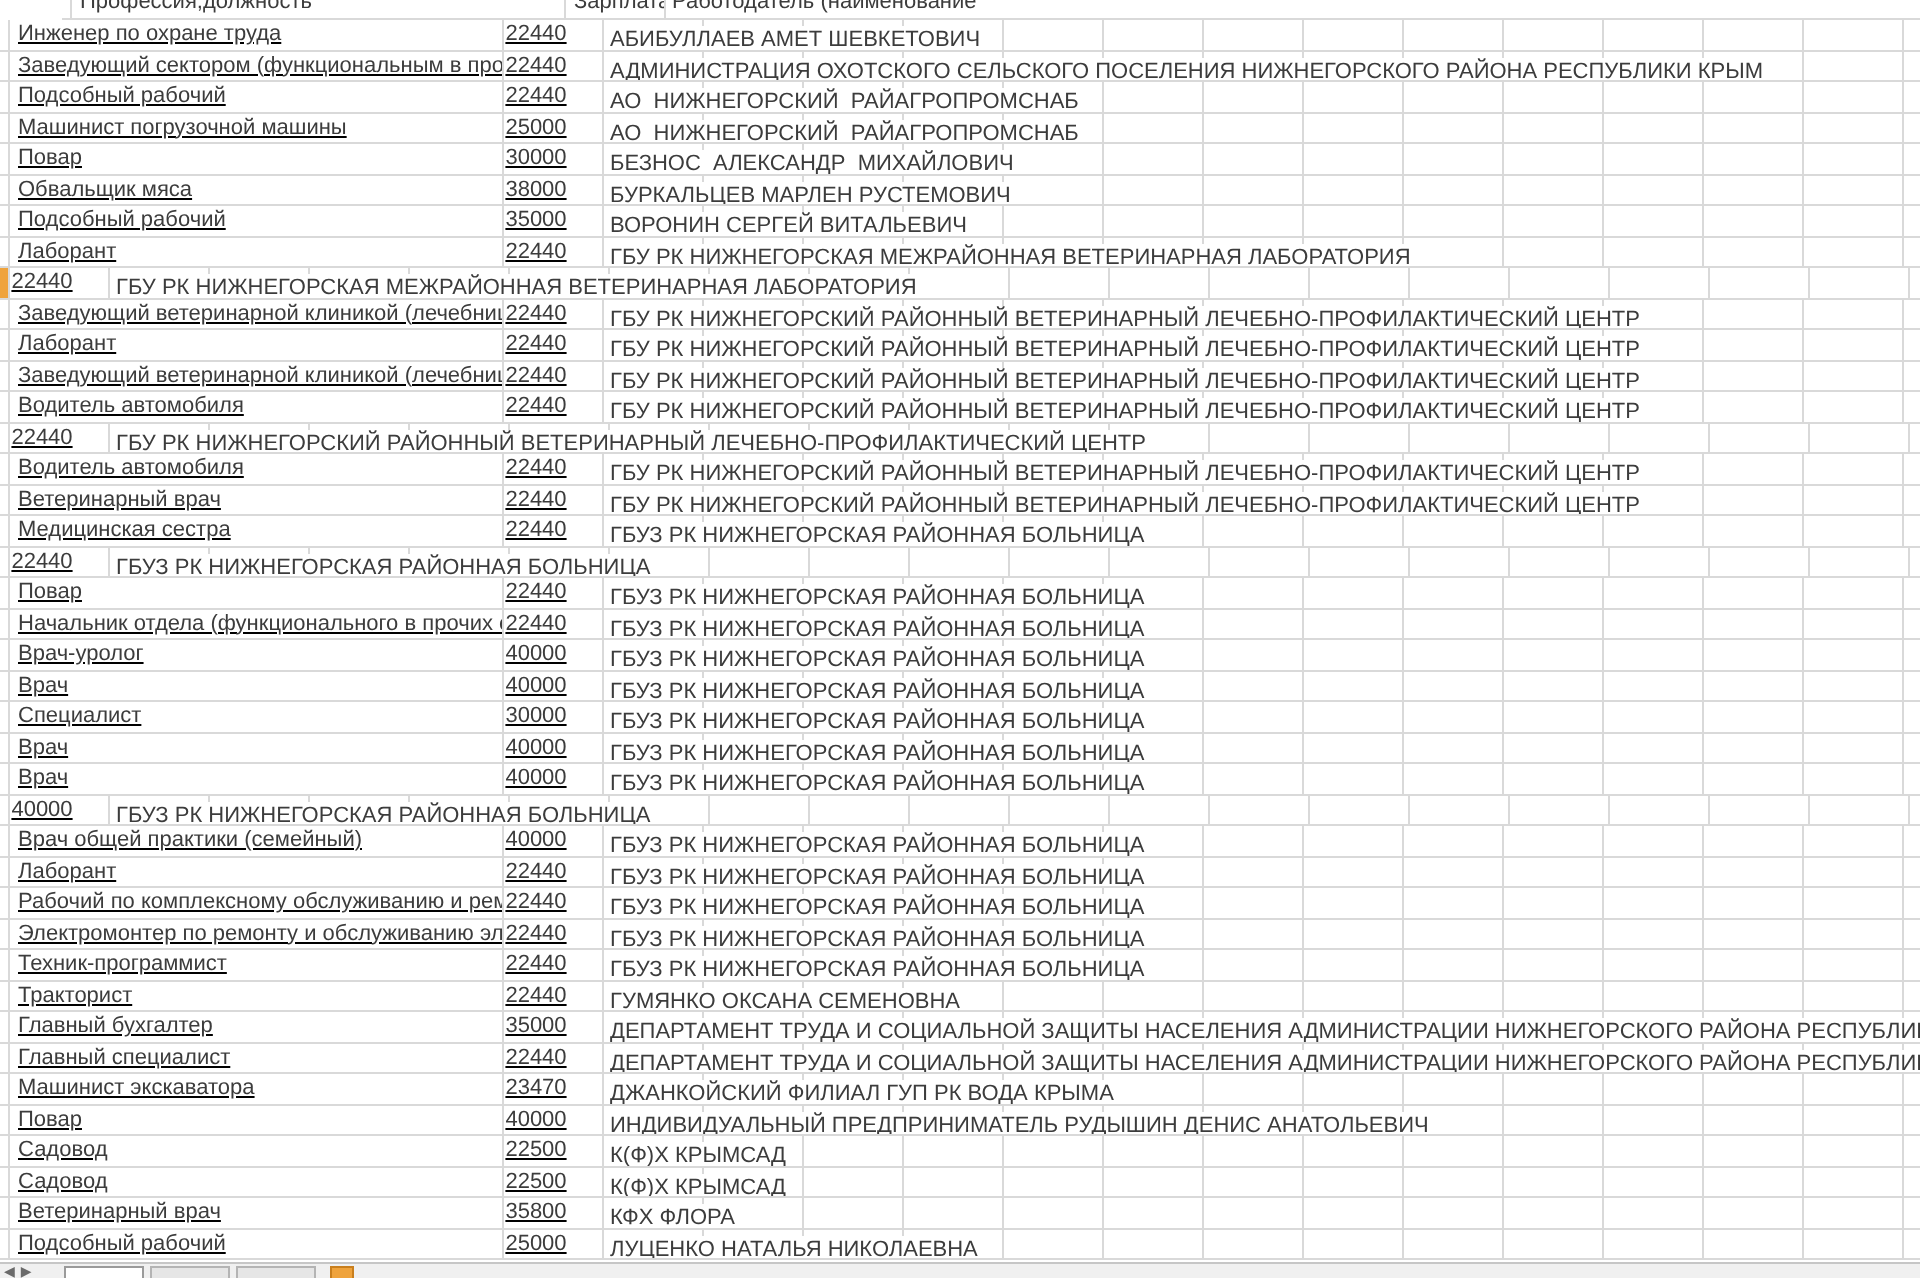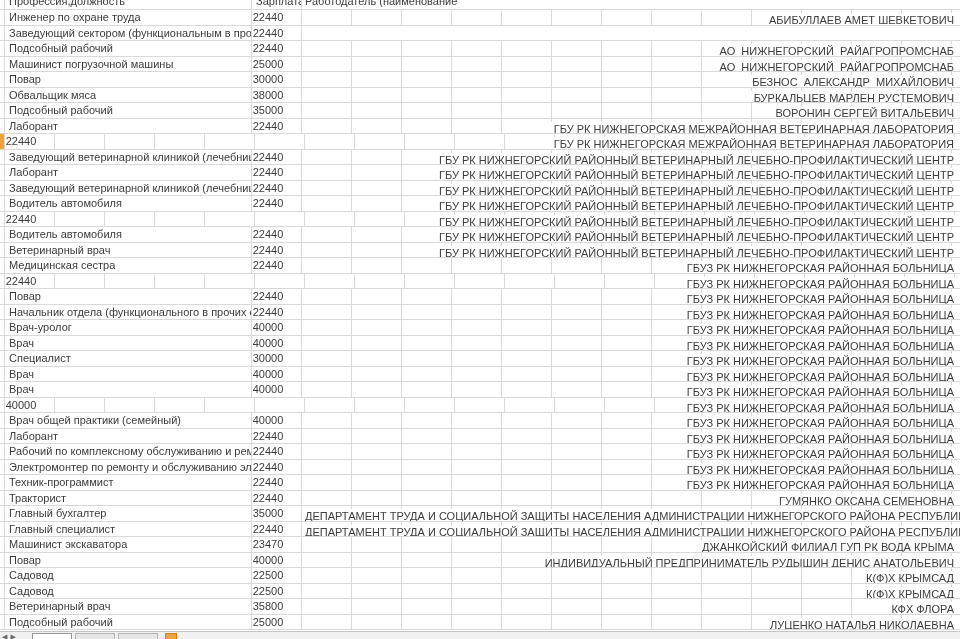--- a/index.html
+++ b/index.html
@@ -1,35 +1,35 @@
 <!DOCTYPE html>
 <html><head>
 <meta charset="utf-8">
 <style>
   * { margin:0; padding:0; box-sizing:border-box; }
   html,body { width:960px; height:639px; overflow:hidden; background:#fff;
     font-family:"Liberation Sans", sans-serif; }
   .sheet { width:960px; height:639px; position:relative; background:#fff; }
 
   
-  .hdr-row { height:10px; overflow:hidden; display:flex; border-bottom:1px solid #d9d9d9; }
+  .hdr-row { height:10px; overflow:hidden; display:flex; border-bottom:1px solid #d9d9d9;margin-left:31px; }
   .hdr-row .htxt { display:block; margin-top:-6px; line-height:15px; font-size:11px;
     color:#3c3c3c; white-space:pre; }
 
-  .row { height:15.5px; display:flex; border-bottom:1px solid #d9d9d9; }
+  .row { height:15.5px; display:flex; border-bottom:1px solid #d9d9d9;text-decoration:underline; }
 
   .c { height:100%; overflow:hidden; }
   .sliver { width:5px; border-right:1px solid #d9d9d9; background:#fff; }
   .sliver.marker { background:#EFA33C; }
   .ca { width:247px; border-right:1px solid #d9d9d9; font-size:11px; line-height:14.5px;
     color:#3c3c3c; padding-left:4px; white-space:pre; }
   .cb { width:50px; border-right:1px solid #d9d9d9; font-size:11px; line-height:14.5px;
     color:#3c3c3c; text-align:center; padding-right:17px; white-space:nowrap; }
   .cr { flex:1; overflow:hidden;
-    background:repeating-linear-gradient(to right, transparent 0px, transparent 49px, #d9d9d9 49px, #d9d9d9 50px);text-align:right; }
+    background:repeating-linear-gradient(to right, transparent 0px, transparent 49px, #d9d9d9 49px, #d9d9d9 50px); }
   .cr .ov { display:inline-block; background:#fff; font-size:11px; line-height:14.5px;
     color:#3c3c3c; padding-left:3px; padding-right:6px; white-space:pre; }
 
   .hdr-row .hsliver { width:5px; border-right:1px solid #d9d9d9; }
   .hdr-row .hca { width:247px; border-right:1px solid #d9d9d9; padding-left:4px; overflow:hidden; }
   .hdr-row .hcb { width:50px; border-right:1px solid #d9d9d9; padding-left:4px; overflow:hidden; }
   .hdr-row .hcr { flex:1; padding-left:3px; overflow:hidden; }
 
   
   .tabbar { position:absolute; left:0; top:631px; width:960px; height:26px;
@@ -64,20 +64,21 @@
       <div class="row">
         <div class="c sliver"></div>
         <div class="c ca">Инженер по охране труда</div>
         <div class="c cb">22440</div>
         <div class="c cr"><span class="ov">АБИБУЛЛАЕВ АМЕТ ШЕВКЕТОВИЧ</span></div>
       </div>
       <div class="row">
         <div class="c sliver"></div>
         <div class="c ca">Заведующий сектором (функциональным в проч</div>
         <div class="c cb">22440</div>
+        <div class="c cr"><span class="ov">АДМИНИСТРАЦИЯ ОХОТСКОГО СЕЛЬСКОГО ПОСЕЛЕНИЯ НИЖНЕГОРСКОГО РАЙОНА РЕСПУБЛИКИ КРЫМ</span></div>
       </div>
       <div class="row">
         <div class="c sliver"></div>
         <div class="c ca">Подсобный рабочий</div>
         <div class="c cb">22440</div>
         <div class="c cr"><span class="ov">АО  НИЖНЕГОРСКИЙ  РАЙАГРОПРОМСНАБ</span></div>
       </div>
       <div class="row">
         <div class="c sliver"></div>
         <div class="c ca">Машинист погрузочной машины</div>

